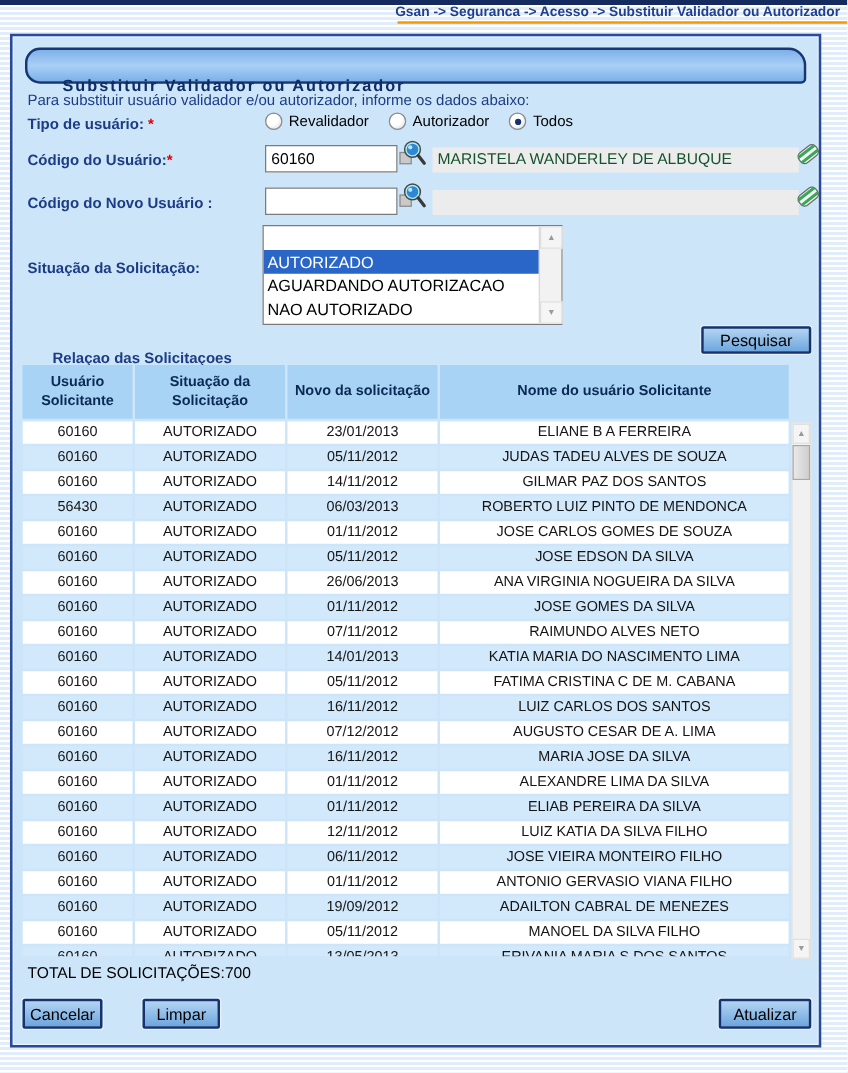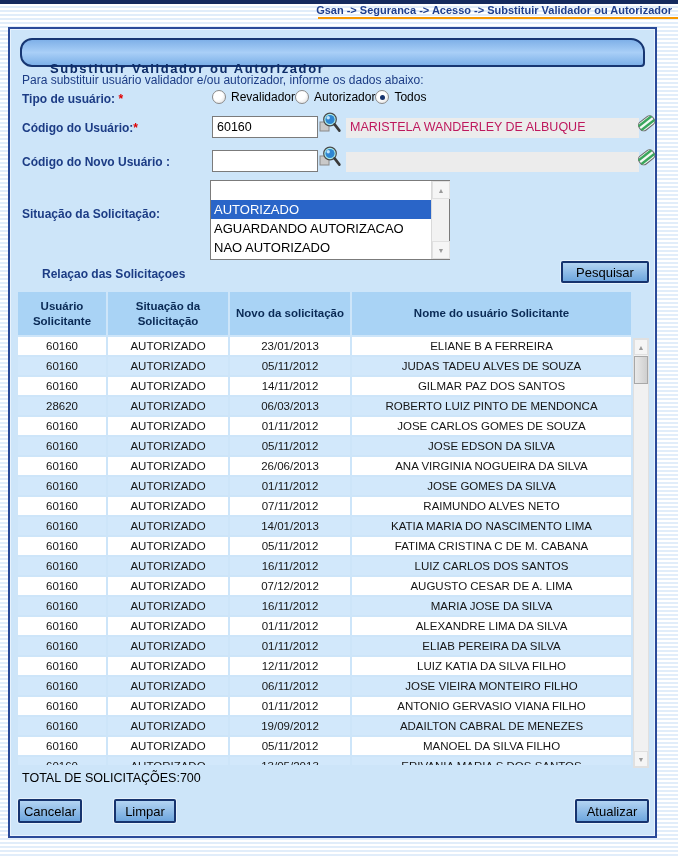--- a/index.html
+++ b/index.html
@@ -17,43 +17,43 @@
               border:2px solid #173672; border-radius:12px 14px 4px 12px;
               background:linear-gradient(180deg,#7fb0e8 0%,#a9cff7 50%,#7db0e8 100%);
               display:flex; align-items:center; }
   .titlebar-text { padding-left:28px; font-size:13px; font-weight:bold; color:#0d2c68; letter-spacing:1.6px;margin-top:32px; }
 
   .intro { position:absolute; left:12px; top:44px; font-size:12px; color:#1c3c85; }
 
   .flabel { position:absolute; left:12px; font-size:12px; font-weight:bold; color:#1c3c85; white-space:nowrap; }
   .req { color:#e00000; font-weight:bold; }
 
-  .radio-group { position:absolute; left:202px; top:61px; display:flex; align-items:center; font-size:12px; color:#000; }
+  .radio-group { position:absolute; left:202px; top:61px; display:flex; align-items:center; gap:16px; font-size:12px; color:#000; }
   .radio-item { display:flex; align-items:center; gap:5px; }
   .radio { width:12px; height:12px; border-radius:50%; border:1px solid #8a8a8a;
            background:radial-gradient(circle at 35% 30%, #ffffff 0 45%, #d8d8d8);
            display:flex; align-items:center; justify-content:center; }
   .radio.checked::after { content:""; width:5px; height:5px; border-radius:50%; background:#16336e; }
 
   .txt { position:absolute; width:96px; height:18px; border:1px solid #7b7b7b; background:#fff;
          font-family:"Liberation Sans", sans-serif; font-size:12.5px; padding:1px 4px; }
-  .nome-box { position:absolute; width:285px; height:17px; background:#ececec; font-size:12.5px; color:#be185d;
+  .nome-box { position:absolute; width:285px; height:17px; background:#ececec; font-size:12.5px; color:#14532d;
               padding:2px 4px 1px 4px; overflow:hidden; white-space:nowrap; }
   .icon-btn { position:absolute; width:24px; height:24px; cursor:pointer; }
 
   .listbox { position:absolute; left:200px; top:151px; width:238px; height:78px; background:#fff; border:1px solid #7b7b7b; }
   .listbox-options { position:absolute; left:0; top:0; right:17px; bottom:0; overflow:hidden; font-size:13px; }
   .opt { height:19px; min-height:19px; line-height:19px; padding-left:3px; color:#000; white-space:nowrap; }
   .opt.selected { background:#2a65c8; color:#fff; }
   .vscroll { position:absolute; right:0; top:0; bottom:0; width:17px; background:#f2f2f2; border-left:1px solid #d9d9d9; }
   .sb-btn { position:absolute; left:0; width:16px; height:16px; background:#f5f5f5; border:1px solid #e0e0e0;
             display:flex; align-items:center; justify-content:center; font-size:7px; color:#9a9a9a; }
   .sb-up { top:0; } .sb-dn { bottom:0; }
 
-  .relacao-label { top:238px;padding-left:20px; }
+  .relacao-label { top:250px;padding-left:20px; }
   .btn { position:absolute; height:24px; background:linear-gradient(180deg,#b3d4f2,#6ea6de);
          border:2px solid #16336e; border-radius:2px; font-size:13px; color:#000;
          display:flex; align-items:center; justify-content:center;
          box-shadow:0 0 0 1px #e6f1fb; cursor:pointer; font-family:"Liberation Sans", sans-serif; }
   .btn-pesquisar { top:232px; right:6px; width:88px; height:22px; }
 
   .grid { position:absolute; left:8px; top:263px; width:629px; }
   .grid-head { display:flex; gap:2px; }
   .hcell { background:#a9d3f5; color:#0a2a55; font-weight:bold; font-size:11.5px; height:43px;
            display:flex; align-items:center; justify-content:center; text-align:center; line-height:1.25; }
@@ -207,21 +207,21 @@
             <div class="tcell c2">05/11/2012</div>
             <div class="tcell c3">JUDAS TADEU ALVES DE SOUZA</div>
           </div>
           <div class="trow">
             <div class="tcell c0">60160</div>
             <div class="tcell c1">AUTORIZADO</div>
             <div class="tcell c2">14/11/2012</div>
             <div class="tcell c3">GILMAR PAZ DOS SANTOS</div>
           </div>
           <div class="trow alt">
-            <div class="tcell c0">28620</div>
+            <div class="tcell c0">56430</div>
             <div class="tcell c1">AUTORIZADO</div>
             <div class="tcell c2">06/03/2013</div>
             <div class="tcell c3">ROBERTO LUIZ PINTO DE MENDONCA</div>
           </div>
           <div class="trow">
             <div class="tcell c0">60160</div>
             <div class="tcell c1">AUTORIZADO</div>
             <div class="tcell c2">01/11/2012</div>
             <div class="tcell c3">JOSE CARLOS GOMES DE SOUZA</div>
           </div>

